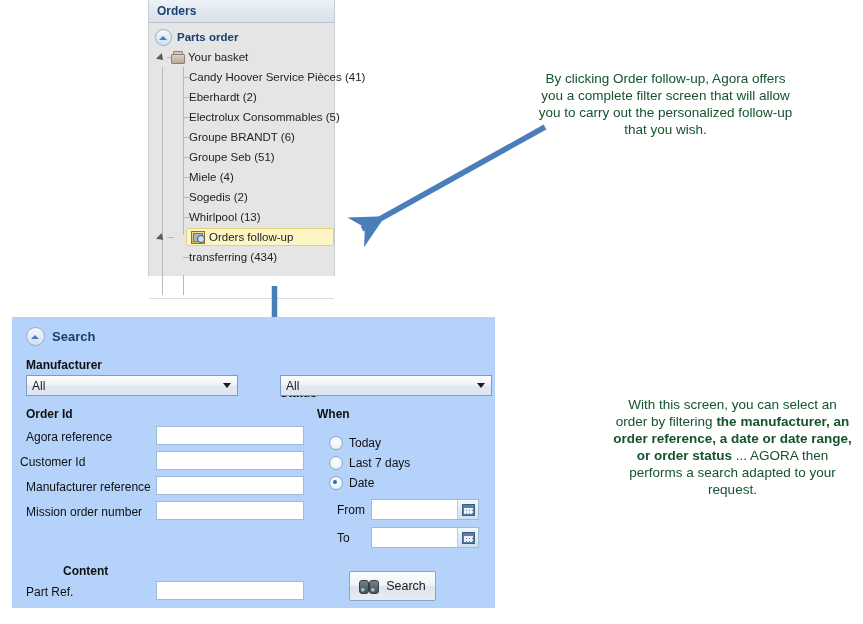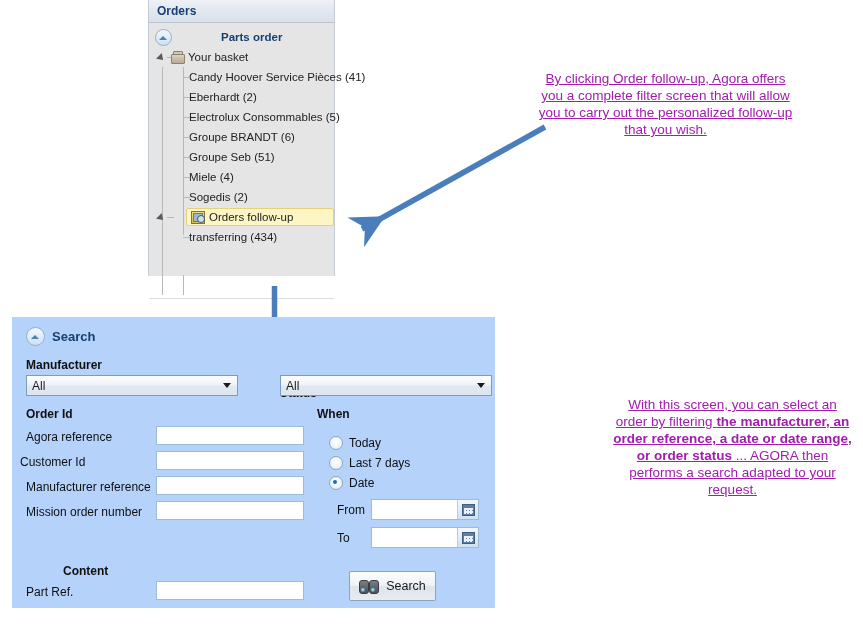--- a/index.html
+++ b/index.html
@@ -226,38 +226,37 @@
     content:"";position:absolute;left:1px;bottom:1px;width:4px;height:4px;border-radius:50%;
     background:radial-gradient(circle at 40% 35%,#bfe4f7,#1f6fa8);
   }
 
   
   .annot{
     position:absolute;
     text-align:center;
     font-size:13.5px;
     line-height:17px;
-    color:#a21caf;
+    color:#14532d;
     font-family:"Liberation Sans", sans-serif;
-    text-decoration:underline;
   }
   .annot b{font-weight:bold;}
 
   svg.arrow{position:absolute;overflow:visible;}
 </style>
 </head>
 <body>
 
 <div class="abs" id="tree-panel">
   <div id="tree-header">
     <span>Orders</span>
   </div>
   <div id="tree-body">
 
-    <div class="node root" style="padding-left:6px;gap:44px;">
+    <div class="node root" style="padding-left:6px;">
       <span class="circle-ico"></span>
       <span class="lbl">Parts order</span>
     </div>
 
     <div class="node" style="padding-left:8px;">
       <span class="expander"></span>
       <span class="hline" style="left:18px;top:10px;width:7px;"></span>
       <span class="basket-ico">
         <span class="b2"></span>
           <span class="b1"></span>
@@ -289,20 +288,24 @@
         <span class="hline" style="left:34px;top:10px;width:7px;"></span>
         <span class="lbl">Groupe Seb (51)</span>
       </div>
       <div class="child">
         <span class="hline" style="left:34px;top:10px;width:7px;"></span>
         <span class="lbl">Miele (4)</span>
       </div>
       <div class="child">
         <span class="hline" style="left:34px;top:10px;width:7px;"></span>
         <span class="lbl">Sogedis (2)</span>
+      </div>
+      <div class="child">
+        <span class="hline" style="left:34px;top:10px;width:7px;"></span>
+        <span class="lbl">Whirlpool (13)</span>
       </div>
     </div>
 
     <div class="node" style="padding-left:8px;height:20px;">
       <span class="expander"></span>
       <span class="hline" style="left:18px;top:10px;width:7px;"></span>
       <span class="highlight">
         <span class="folder-ico">
           <span class="f1"></span>
             <span class="f2"></span>

